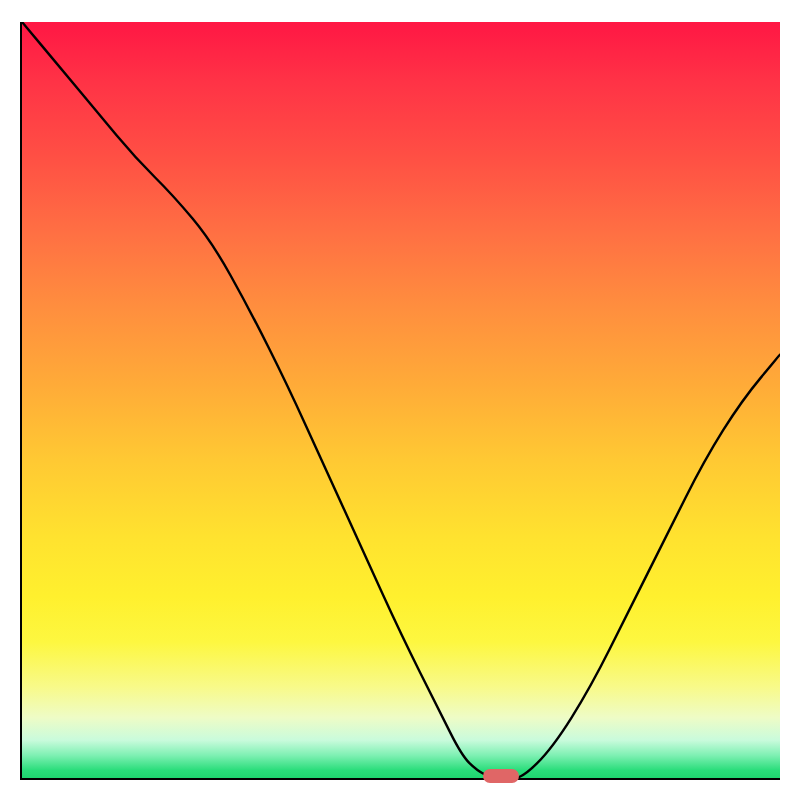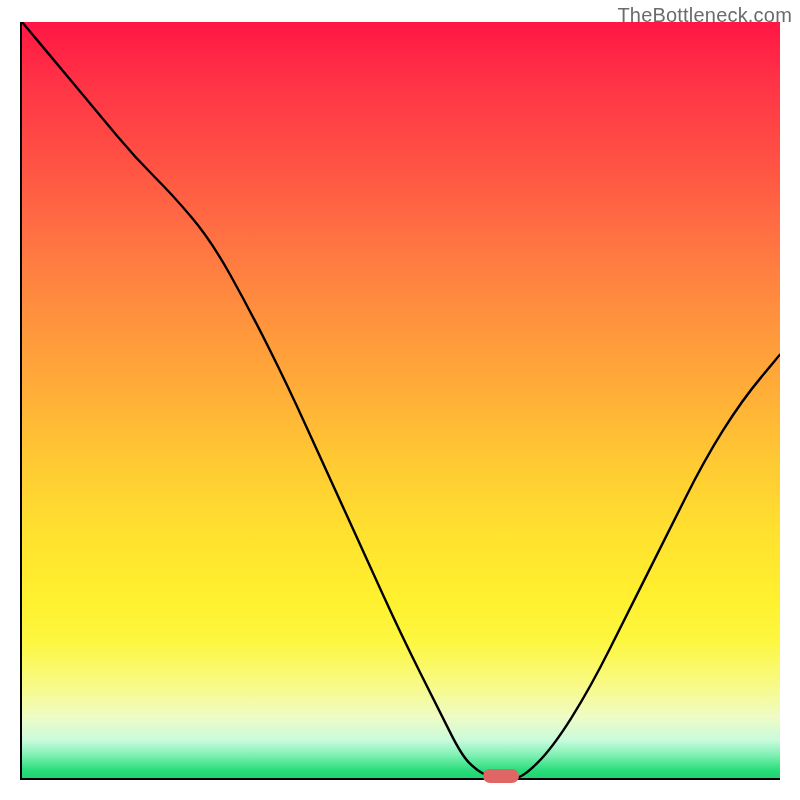--- a/index.html
+++ b/index.html
@@ -68,21 +68,20 @@
     font-weight: 500;
     color: #6b6b6b;
     letter-spacing: 0.2px;
   }
 </style>
 </head>
 <body>
 
 <div class="chart-container">
 
-  <div class="watermark">TheBottleneck.com</div>
 
   <div class="plot-area">
 
     <svg class="curve-svg" viewBox="0 0 760 758" preserveAspectRatio="none">
       <path id="curvePath" fill="none" stroke="#000" stroke-width="2.4" stroke-linecap="round" stroke-linejoin="round" d="M 0.0 0.0 Q 0.0 0.0 19.0 22.7 Q 38.0 45.5 57.0 68.2 Q 76.0 91.0 95.0 113.7 Q 114.0 136.4 133.0 155.4 Q 152.0 174.3 171.0 197.1 Q 190.0 219.8 209.0 253.9 Q 228.0 288.0 247.0 325.9 Q 266.0 363.8 285.0 405.5 Q 304.0 447.2 323.0 488.9 Q 342.0 530.6 361.0 572.3 Q 380.0 614.0 399.0 651.9 Q 418.0 689.8 429.4 712.5 Q 440.8 735.3 448.4 742.8 Q 456.0 750.4 463.6 754.2 Q 471.2 758.0 478.8 758.0 Q 486.4 758.0 494.0 758.0 Q 501.6 758.0 516.8 742.8 Q 532.0 727.7 551.0 697.4 Q 570.0 667.0 589.0 629.1 Q 608.0 591.2 627.0 553.3 Q 646.0 515.4 665.0 477.5 Q 684.0 439.6 703.0 409.3 Q 722.0 379.0 741.0 356.3 T 760.0 333.5"></path>
     </svg>
 
     <div class="marker" id="marker" style="left: 478.8px; top: 754.21px;"></div>
 
   </div>

